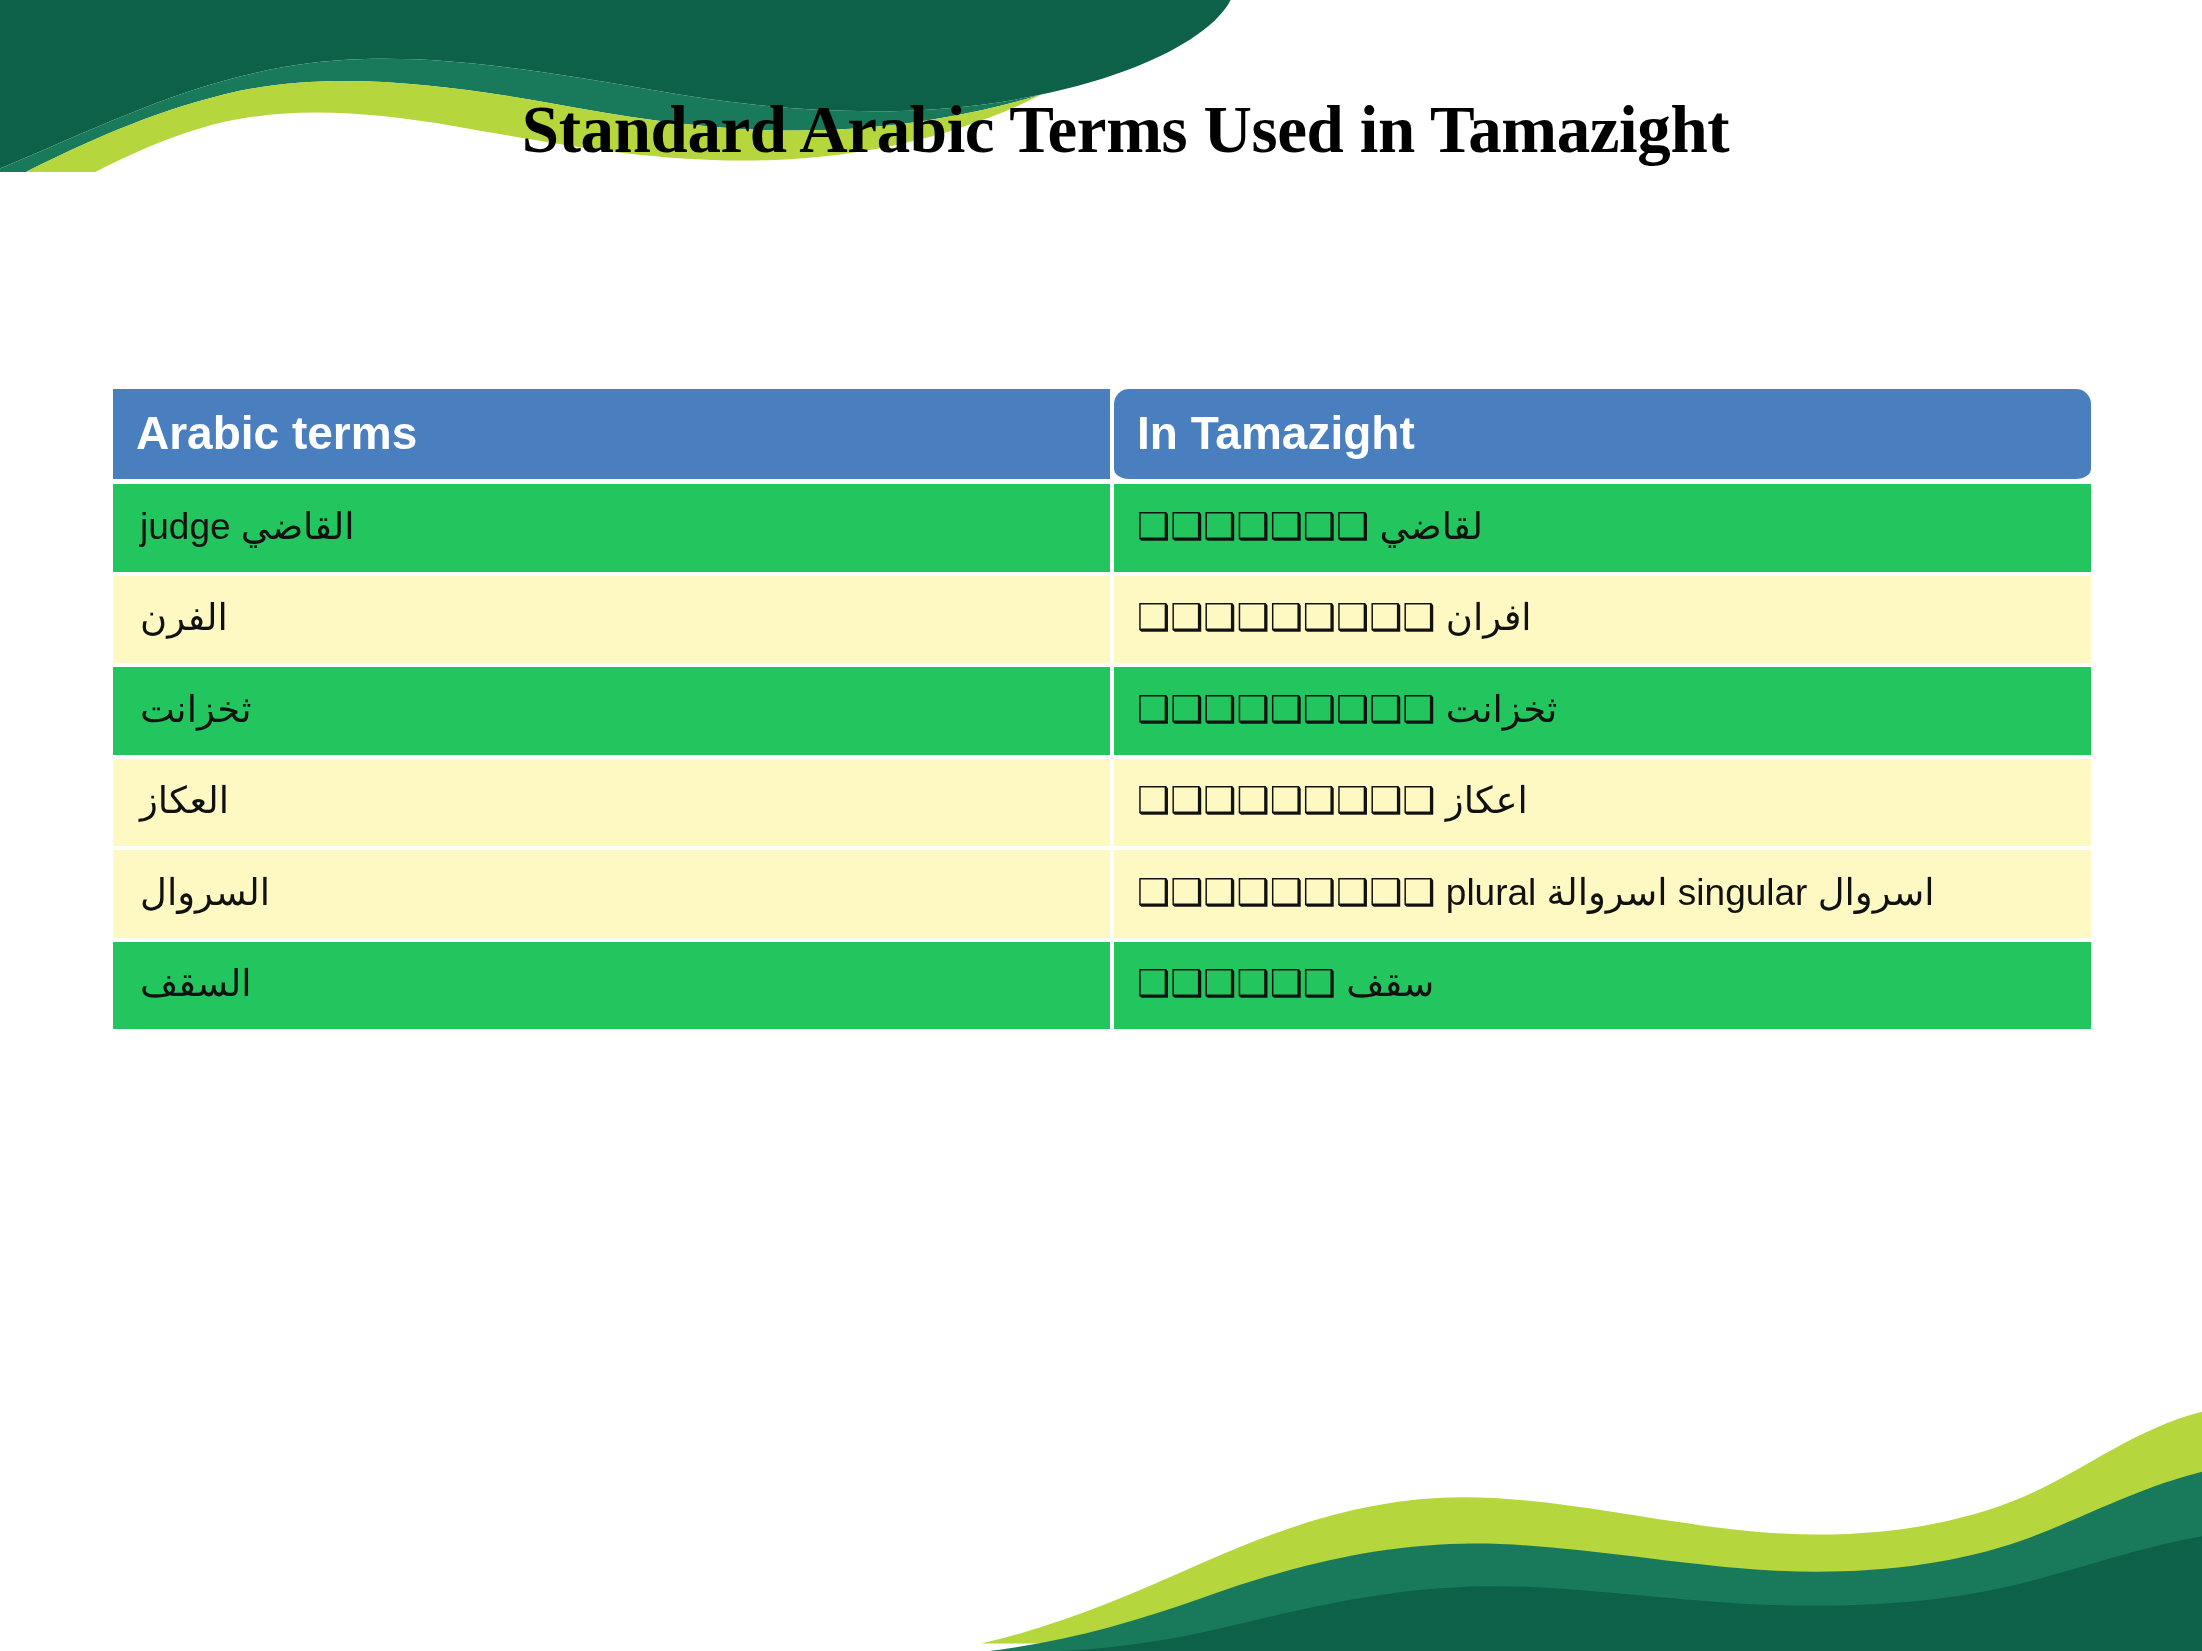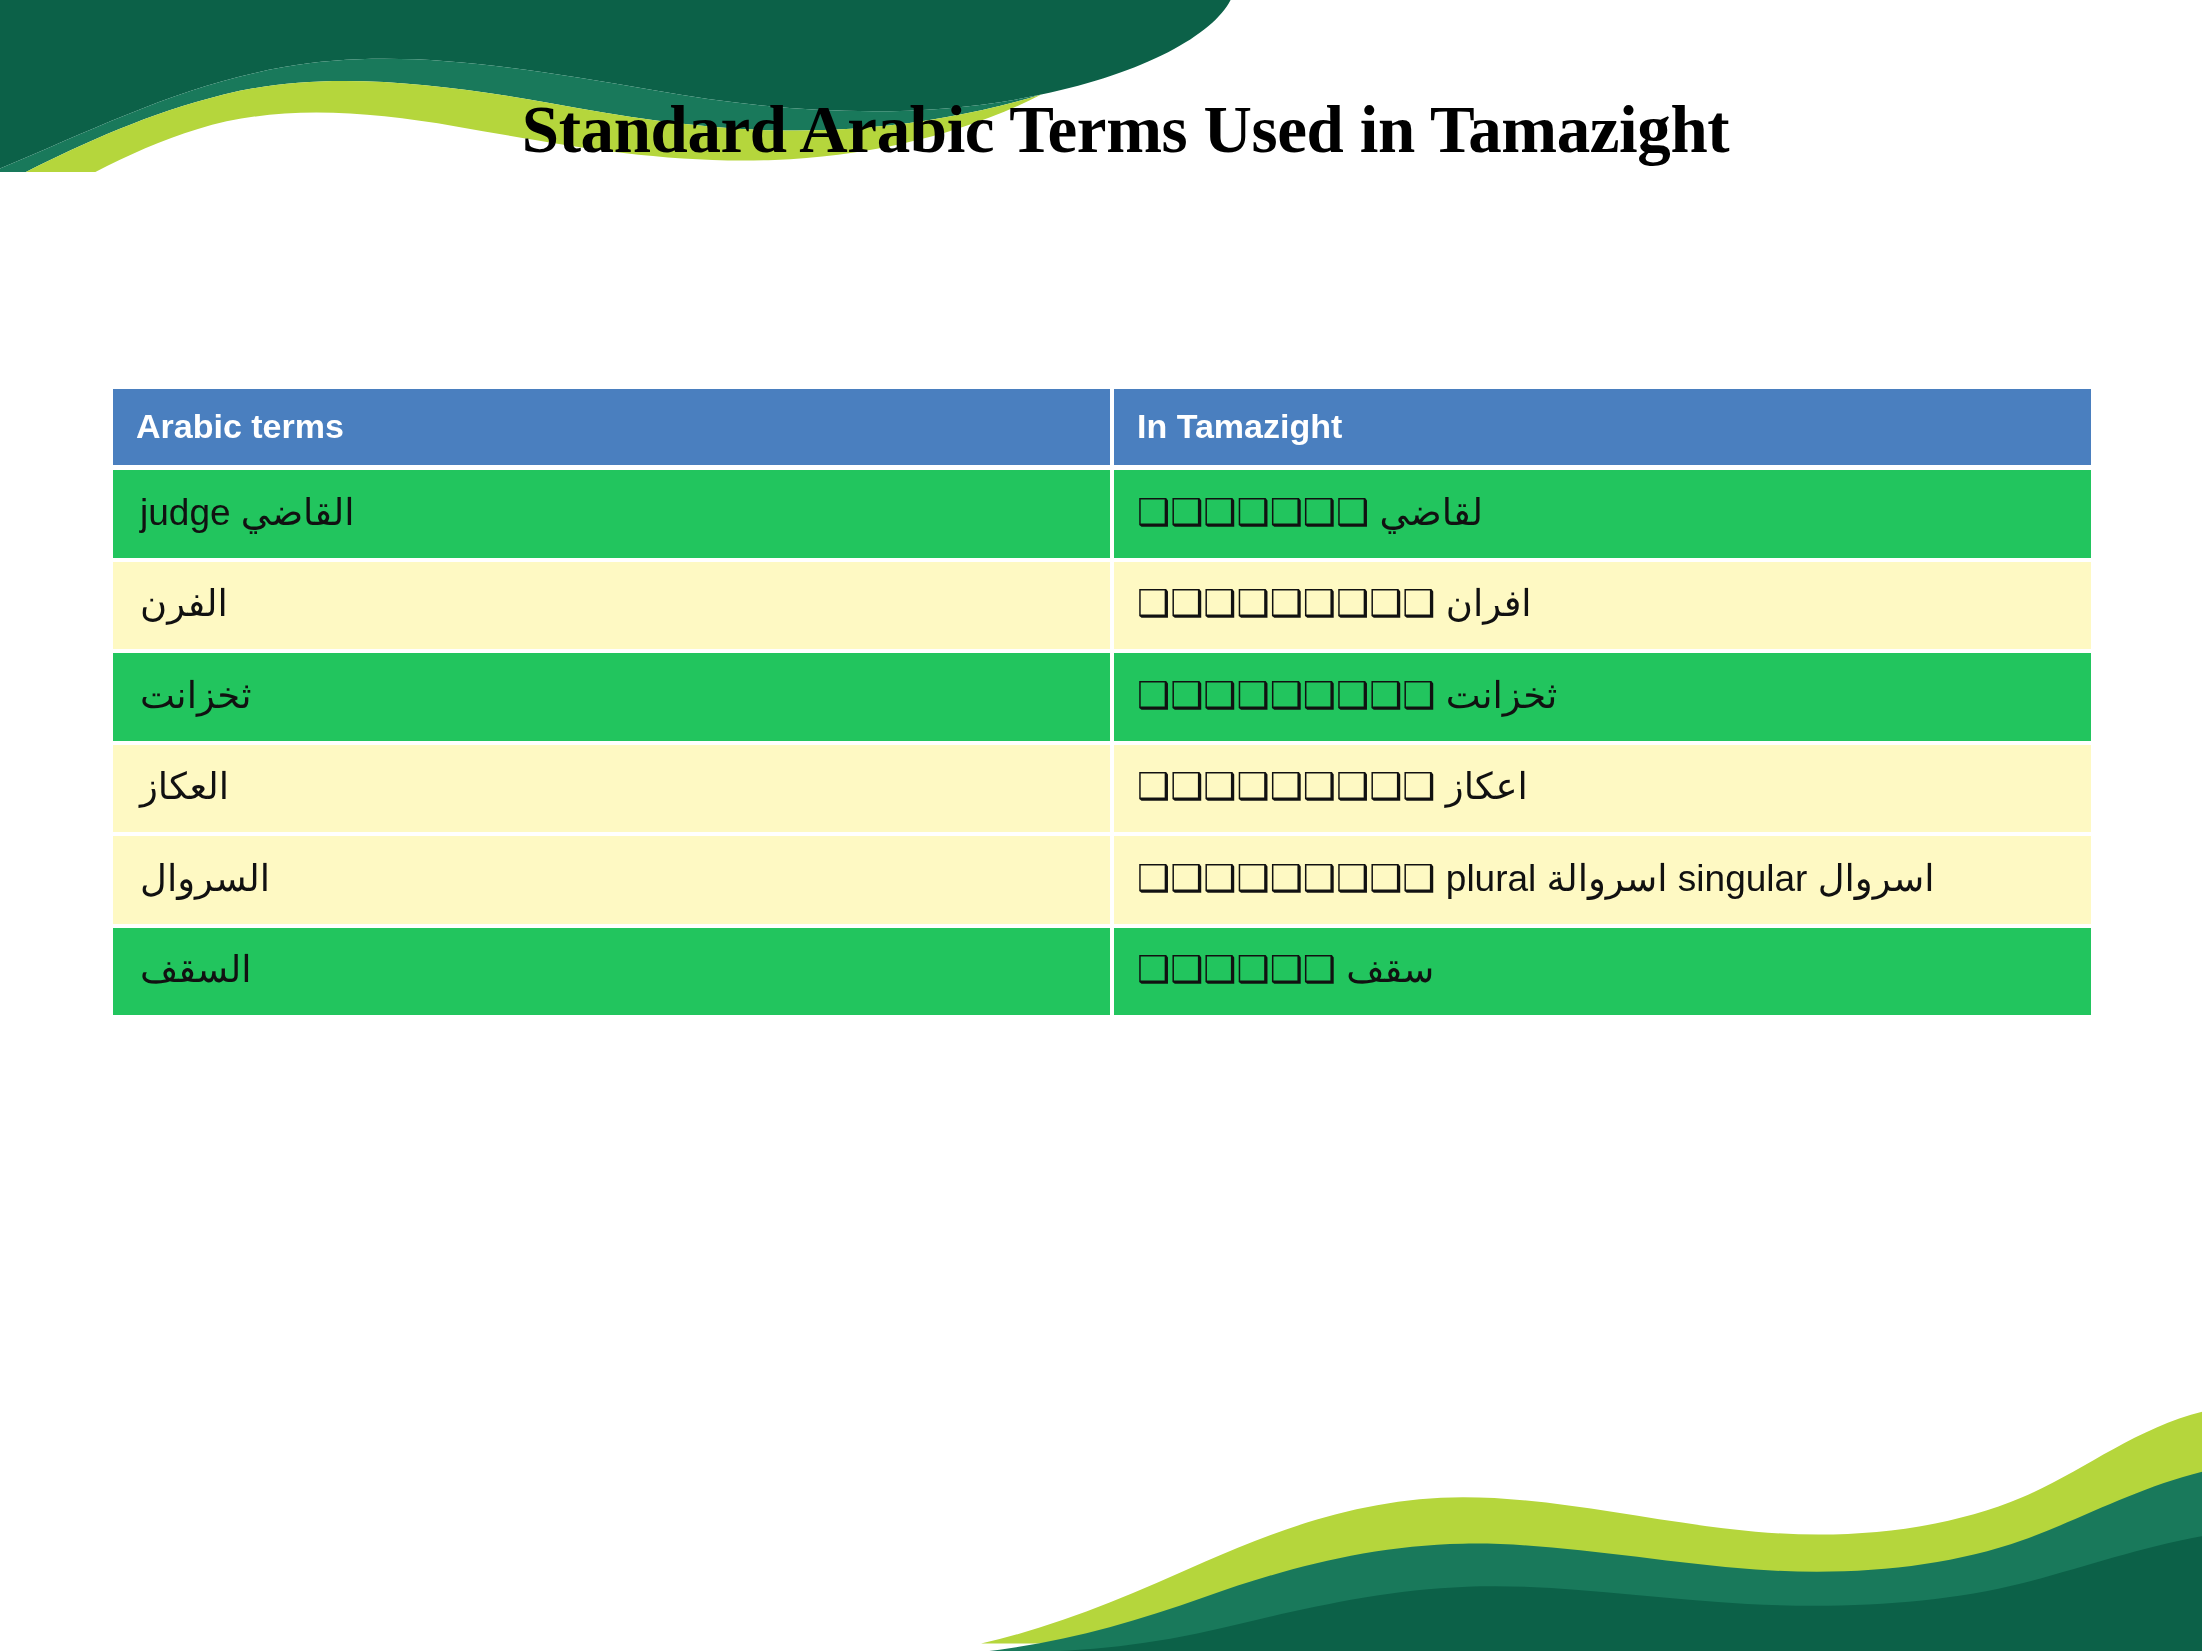--- a/index.html
+++ b/index.html
@@ -55,30 +55,30 @@
     border-collapse: separate;
     border-spacing: 0;
     table-layout: fixed;
   }
   table.terms col.c1 { width: 1001px; }
   table.terms col.c2 { width: 977px; }
 
   table.terms th {
     background: #4a7fbf;
     color: #ffffff;
-    font-size: 34px;
+    font-size: 46px;
     font-weight: bold;
     text-align: left;
     padding: 17px 0 19px 23px;
     height: 40px;
     vertical-align: middle;
     border-right: 4.3px solid #ffffff;
     font-family: "Liberation Sans", sans-serif;
   }
-  table.terms th.last { border-right: none; }
+  table.terms th.last { border-right: none; border-radius: 15px; }
 
   table.terms td {
     font-size: 37px;
     color: #111111;
     padding: 12px 0 15.5px 23px;
     height: 60px;
     vertical-align: middle;
     border-right: 4.3px solid #ffffff;
     border-bottom: 4.3px solid #ffffff;
     font-family: "Liberation Sans", sans-serif;

